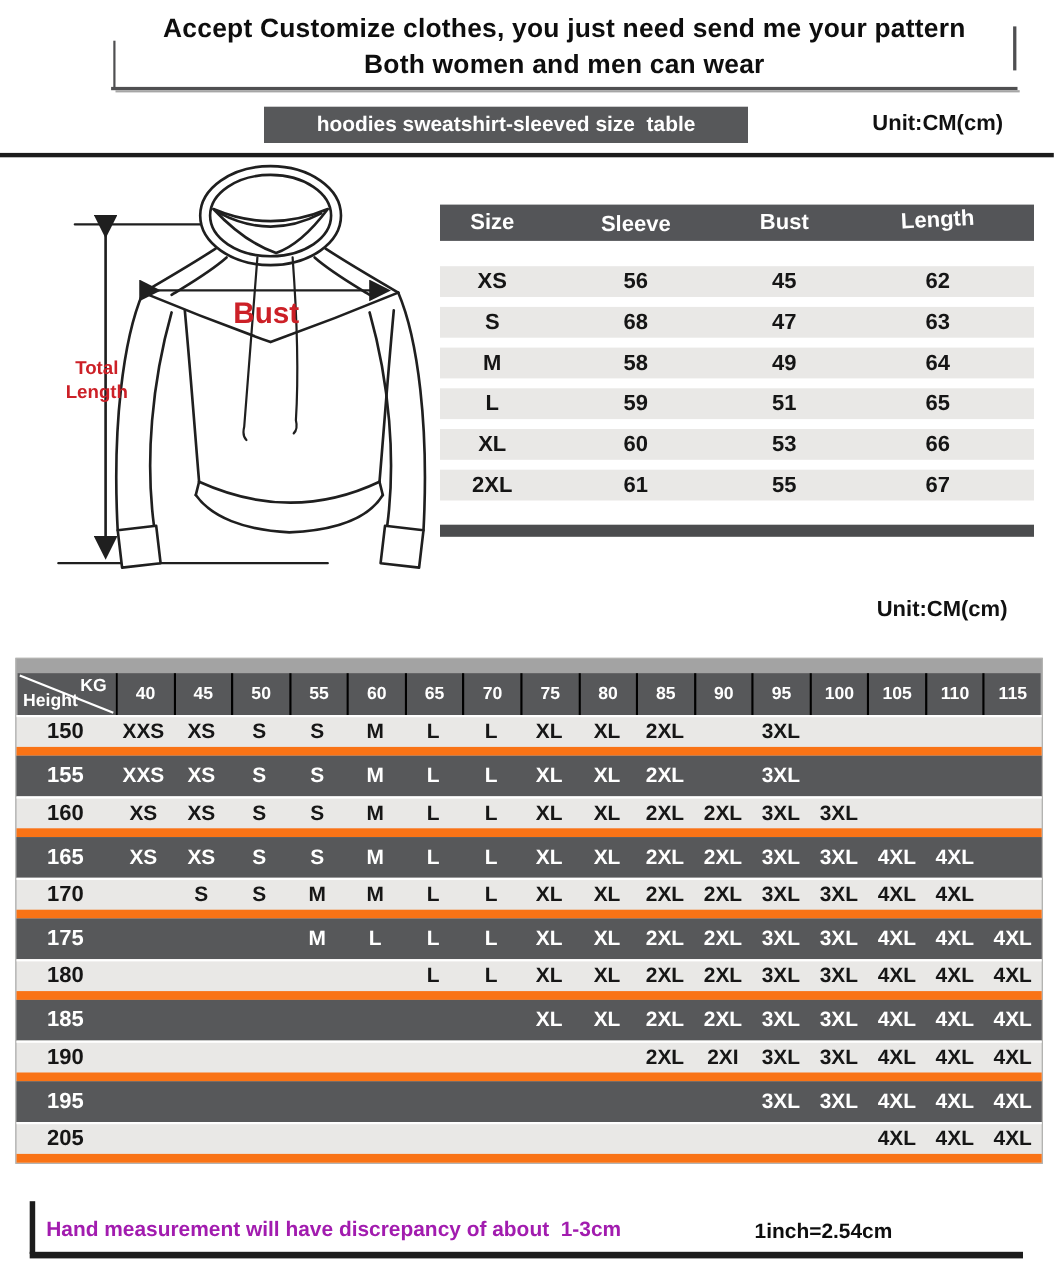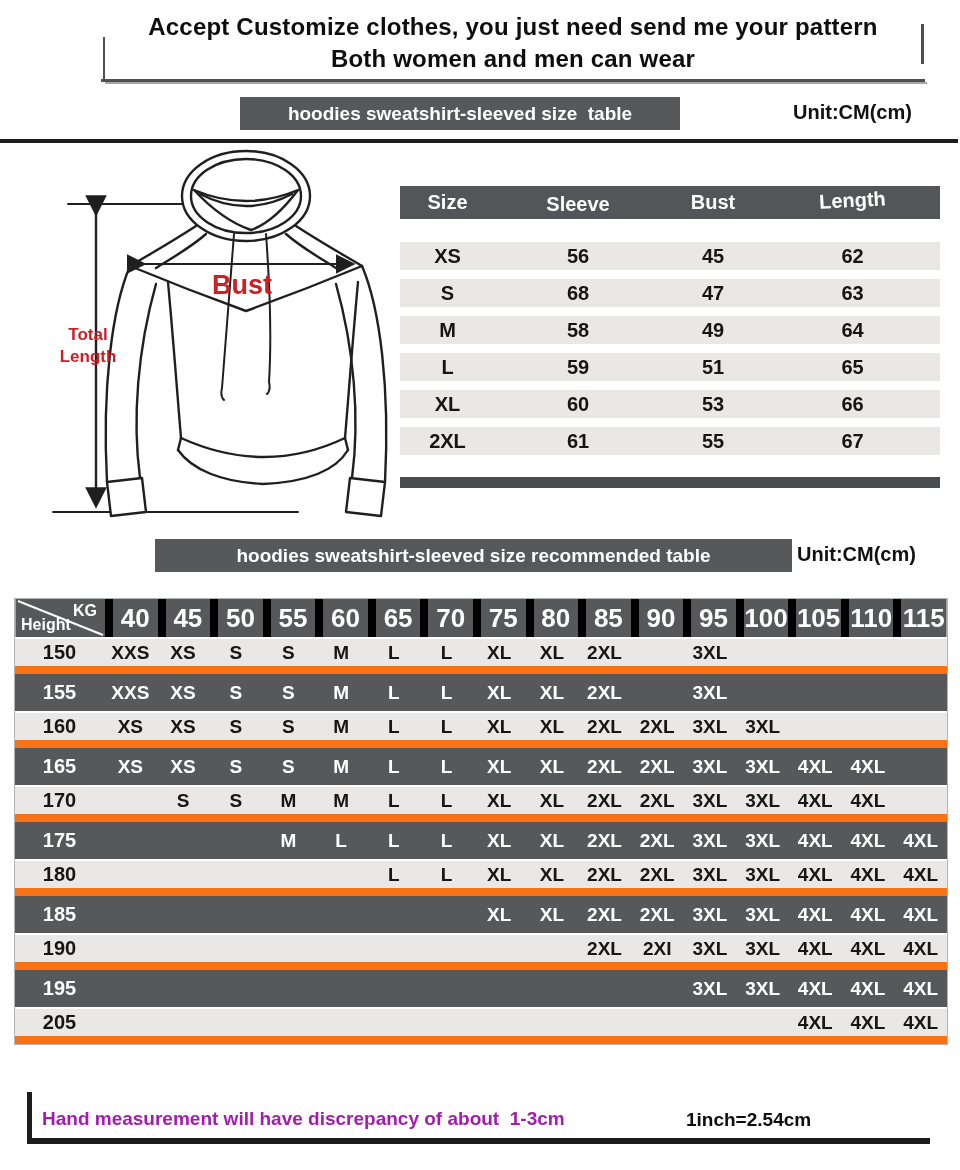--- a/index.html
+++ b/index.html
@@ -19,29 +19,29 @@
   .st-header{position:absolute;left:400px;top:186px;width:540px;height:33px;background:#545558;
              display:flex;align-items:center;color:#fff;font-size:20px;}
   .st-rows{position:absolute;left:400px;top:242px;width:540px;}
   .st-row{height:28px;margin-bottom:9px;background:#e9e8e6;display:flex;align-items:center;font-size:20px;}
   .st-cell{text-align:center;}
   .c0{width:95px;}.c1{width:166px;}.c2{width:104px;}.c3{width:175px;}
   .h1{transform:translateY(2px);}
   .h3{transform:rotate(-3deg) translateY(-2px);}
   
   .rt{position:absolute;left:14px;top:598px;width:932px;border:1px solid #b3b3b1;
-      background:#a3a3a3;padding-top:0;}
+      background:#a3a3a3;padding-top:13px;}
   .rt-header{display:flex;height:38px;margin:0 1px;}
   .rt-corner{width:89px;position:relative;background:#57585a;color:#fff;flex:none;}
   .rt-corner .kg{position:absolute;right:8px;top:3px;font-size:16px;}
   .rt-corner .ht{position:absolute;left:5px;bottom:3px;font-size:16px;}
   .rt-corner svg{position:absolute;left:0;top:0;}
   .rt-hcells{display:flex;flex:1;}
-  .rt-hcell{flex:1;background:#57585a;border-left:8px solid #000000;box-sizing:border-box;
-            color:#fff;font-size:26px;display:flex;align-items:center;justify-content:center;}
+  .rt-hcell{flex:1;background:#57585a;border-left:2px solid #000000;box-sizing:border-box;
+            color:#fff;font-size:16px;display:flex;align-items:center;justify-content:center;}
   .rt-body{margin-top:0;}
   .rt-row{display:flex;height:37px;box-sizing:border-box;align-items:center;}
   .rt-row.light{background:#e9e8e6;border-top:2px solid #fff;border-bottom:8px solid #f97316;color:#161616;}
   .rt-row.dark{background:#57585a;color:#fff;}
   .rt-height{width:89px;flex:none;text-align:center;font-size:20px;}
   .rt-cell{flex:1;text-align:center;font-size:19px;}
   
   .ft-note{position:absolute;left:42px;top:1108px;font-size:19px;color:#a21caf;white-space:pre;}
   .ft-conv{position:absolute;left:657px;top:1109px;font-size:19px;color:#0e0e0e;margin-left:29px;}
   svg text{font-family:"Liberation Sans",sans-serif;font-weight:bold;}
@@ -156,23 +156,20 @@
       </div>
       <div class="st-row">
         <div class="st-cell c0">2XL</div>
         <div class="st-cell c1">61</div>
         <div class="st-cell c2">55</div>
         <div class="st-cell c3">67</div>
       </div>
     </div>
   <div class="black-bar" style="left:400px;top:477px;width:540px;height:11px;background:#4b4c4e;"></div>
 
-  <div class="banner" style="left:155px;top:539px;width:637px;height:33px;">
-    <span>hoodies sweatshirt-sleeved size recommended table</span>
-  </div>
   <div class="unit" style="left:797px;top:543px;">Unit:CM(cm)</div>
 
   <div class="rt">
     <div class="rt-header">
       <div class="rt-corner">
         <svg width="89" height="38">
           <line x1="2" y1="2" x2="87" y2="36" stroke="#fff" stroke-width="2"></line>
         </svg>
         <span class="kg">KG</span>
         <span class="ht">Height</span>

